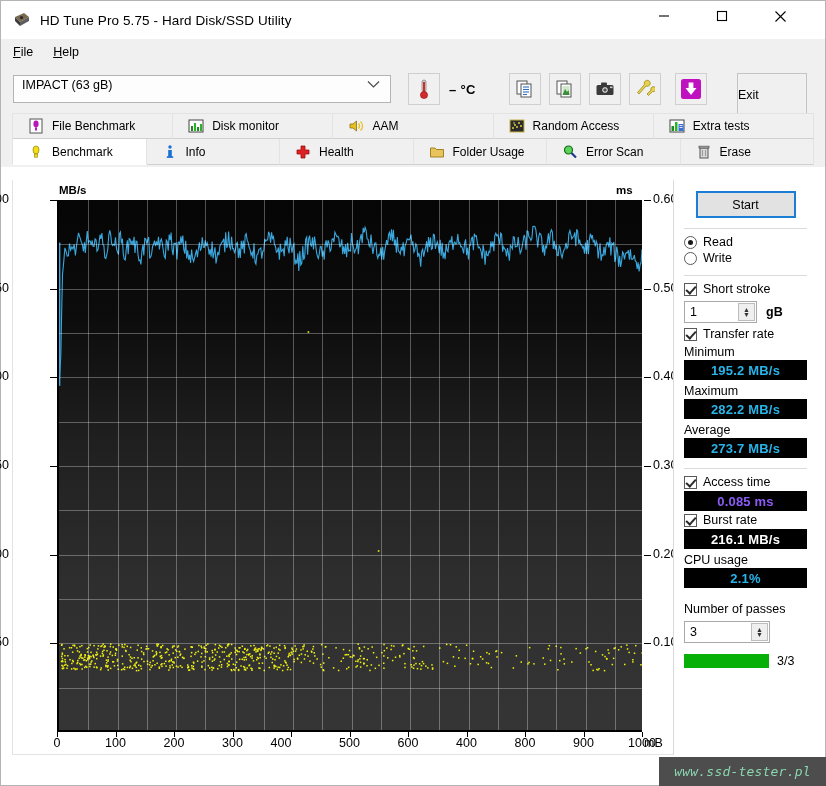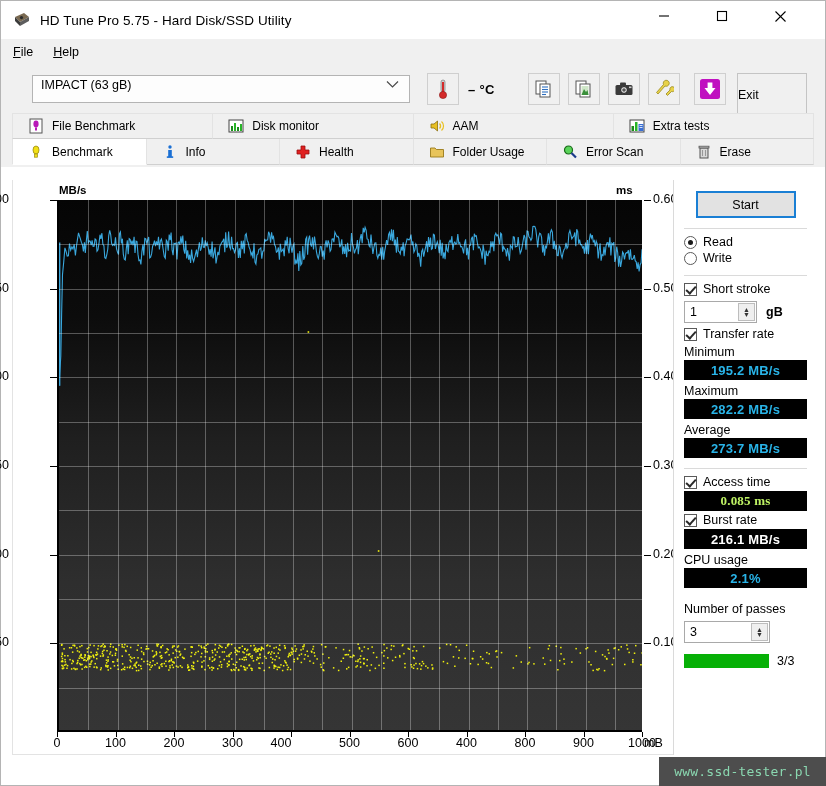--- a/index.html
+++ b/index.html
@@ -75,21 +75,20 @@
     position: relative;
   }
   #drive-select {
     width: 378px; height: 28px;
     background: #fdfdfd;
     border: 1px solid #b4b4b4;
     display: flex; align-items: center;
     padding: 0 6px 8px 8px;
     font-size: 12.5px;
     position: relative;
-    margin-left: 19px;
   }
   #drive-select .dv { flex: 1; }
   #chev { margin-right: 4px; }
 
   #temp-box {
     width: 32px; height: 32px;
     margin-left: 17px;
     background: #f0f0f0;
     border: 1px solid #cfcfcf;
     display: flex; align-items: center; justify-content: center;
@@ -306,21 +305,21 @@
   .lbl { font-size: 12.5px; margin-top: 4px; }
   .lcd {
     height: 20px;
     background: #000;
     display: flex; align-items: center; justify-content: center;
     font-size: 13px; font-weight: bold;
     margin-top: 1px;
     letter-spacing: 0.2px;
   }
   .lcd.cyan { color: #29b4e8; }
-  .lcd.yellow { color: #bef264; font-family: Liberation Serif, serif; }
+  .lcd.yellow { color: #8b5cf6; }
   .lcd.white { color: #ffffff; }
   #passes-label { font-size: 12.5px; margin-top: 14px; }
   #prog-row { display: flex; align-items: center; margin-top: 11px; }
   #prog-bar {
     width: 85px; height: 14px;
     background: #06b006;
     border: 1px solid #06b006;
   }
   #prog-text { margin-left: 8px; font-size: 12.5px; }
 
@@ -328,20 +327,21 @@
   #watermark {
     position: absolute;
     left: 658px; top: 756px;
     width: 167px; height: 29px;
     background: #4d4d4d;
     color: #8ad7b0;
     font-family: "DejaVu Sans Mono", monospace;
     font-size: 13px;
     display: flex; align-items: center; justify-content: center;
     letter-spacing: 0.2px;
+    font-style: italic;
   }
 </style>
 </head>
 <body>
 
 <div id="window">
 
   <div id="titlebar">
     <span id="app-icon">
       <svg width="17" height="17" viewBox="0 0 17 17">
@@ -474,20 +474,34 @@
         <span class="ic">
           <svg width="16" height="16" viewBox="0 0 16 16">
             <polygon points="2,6 5,6 8.5,3 8.5,13 5,10 2,10" fill="#e8c024" stroke="#8a6e10" stroke-width="0.8"></polygon>
             <path d="M10.5 5.5 a3.5 3.5 0 0 1 0 5" fill="none" stroke="#e8c024" stroke-width="1.4"></path>
             <path d="M12.5 3.5 a6 6 0 0 1 0 9" fill="none" stroke="#e8c024" stroke-width="1.2"></path>
           </svg>
         </span>
         <span class="lb">AAM</span>
       </div>
 
+      <div class="tab">
+        <span class="ic">
+          <svg width="16" height="16" viewBox="0 0 16 16">
+            <rect x="1" y="2" width="14" height="12" fill="#2b2b2b" stroke="#c8b24a" stroke-width="1"></rect>
+            <circle cx="4" cy="10" r="0.9" fill="#f0e040"></circle>
+              <circle cx="6" cy="7" r="0.9" fill="#f0e040"></circle>
+            <circle cx="8" cy="9" r="0.9" fill="#f0e040"></circle>
+              <circle cx="10" cy="5" r="0.9" fill="#f0e040"></circle>
+            <circle cx="12" cy="8" r="0.9" fill="#f0e040"></circle>
+              <circle cx="5" cy="5" r="0.8" fill="#f0e040"></circle>
+          </svg>
+        </span>
+        <span class="lb">Random Access</span>
+      </div>
 
       <div class="tab">
         <span class="ic">
           <svg width="16" height="16" viewBox="0 0 16 16">
             <rect x="1" y="2" width="14" height="12" fill="#ffffff" stroke="#444" stroke-width="1"></rect>
             <rect x="2.5" y="8" width="2.5" height="5" fill="#1a8c1a"></rect>
             <rect x="6" y="4" width="2.5" height="9" fill="#28b428"></rect>
             <rect x="9.5" y="6" width="5" height="7" fill="#3a6fd4"></rect>
             <line x1="10.5" y1="7.5" x2="13.5" y2="7.5" stroke="#fff" stroke-width="0.8"></line>
             <line x1="10.5" y1="9.5" x2="13.5" y2="9.5" stroke="#fff" stroke-width="0.8"></line>

